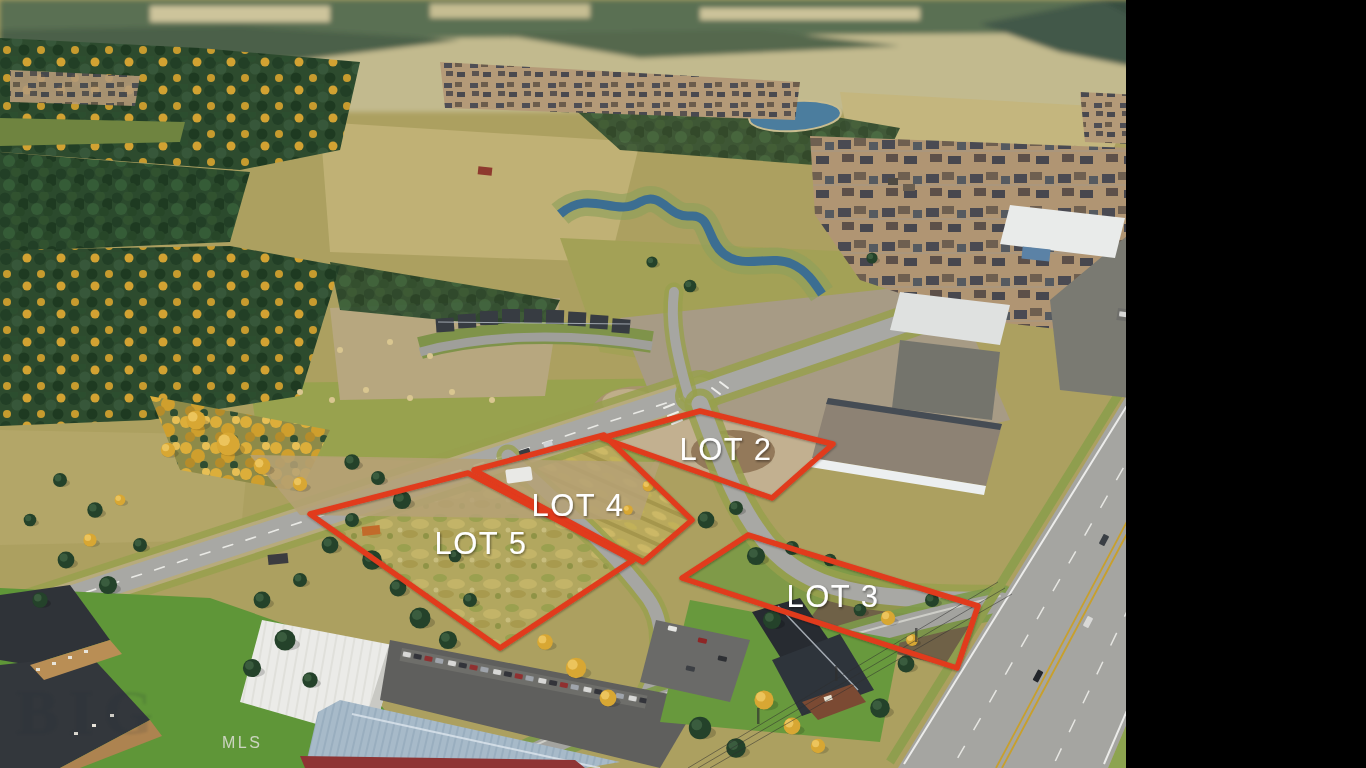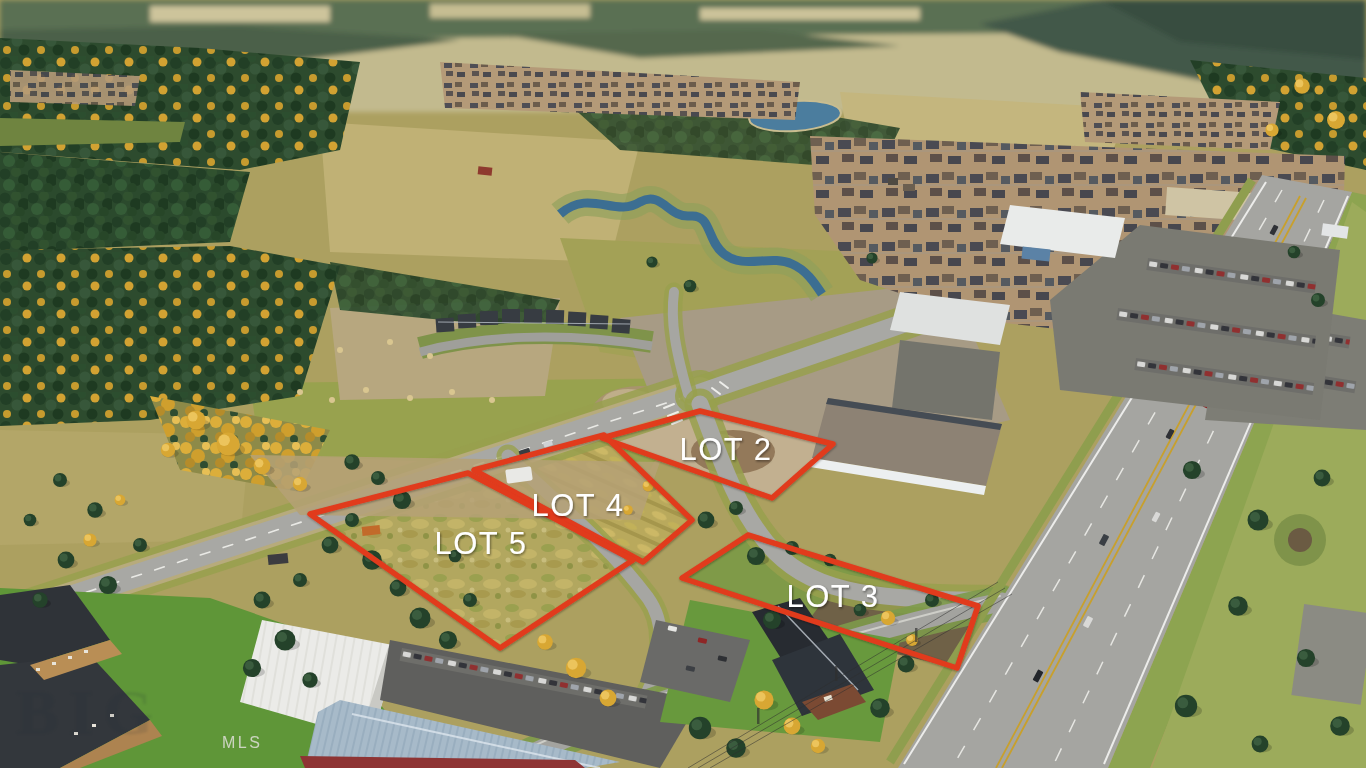--- a/index.html
+++ b/index.html
@@ -1,16 +1,16 @@
 <!DOCTYPE html>
 <html><head>
 <meta charset="utf-8">
 <style>
   html,body{margin:0;padding:0;background:#000;}
-  .stage{position:relative;width:1366px;height:768px;overflow:hidden;font-family:"Liberation Sans",sans-serif;}
+  .stage{position:relative;width:1126px;height:768px;overflow:hidden;font-family:"Liberation Sans",sans-serif;}
   svg{display:block;}
   .lot-label{font-family:"Liberation Sans",sans-serif;font-size:31px;font-weight:400;letter-spacing:1.5px;}
   .mls-label{font-family:"Liberation Sans",sans-serif;font-size:16px;letter-spacing:2.5px;opacity:.82;}
   .agency-wm{font-family:"Liberation Serif",serif;font-size:64px;font-weight:bold;letter-spacing:10px;opacity:.12;}
 </style>
 </head>
 <body>
 
 <div class="stage">
 <svg width="1366" height="768" viewBox="0 0 1366 768" xmlns="http://www.w3.org/2000/svg">

